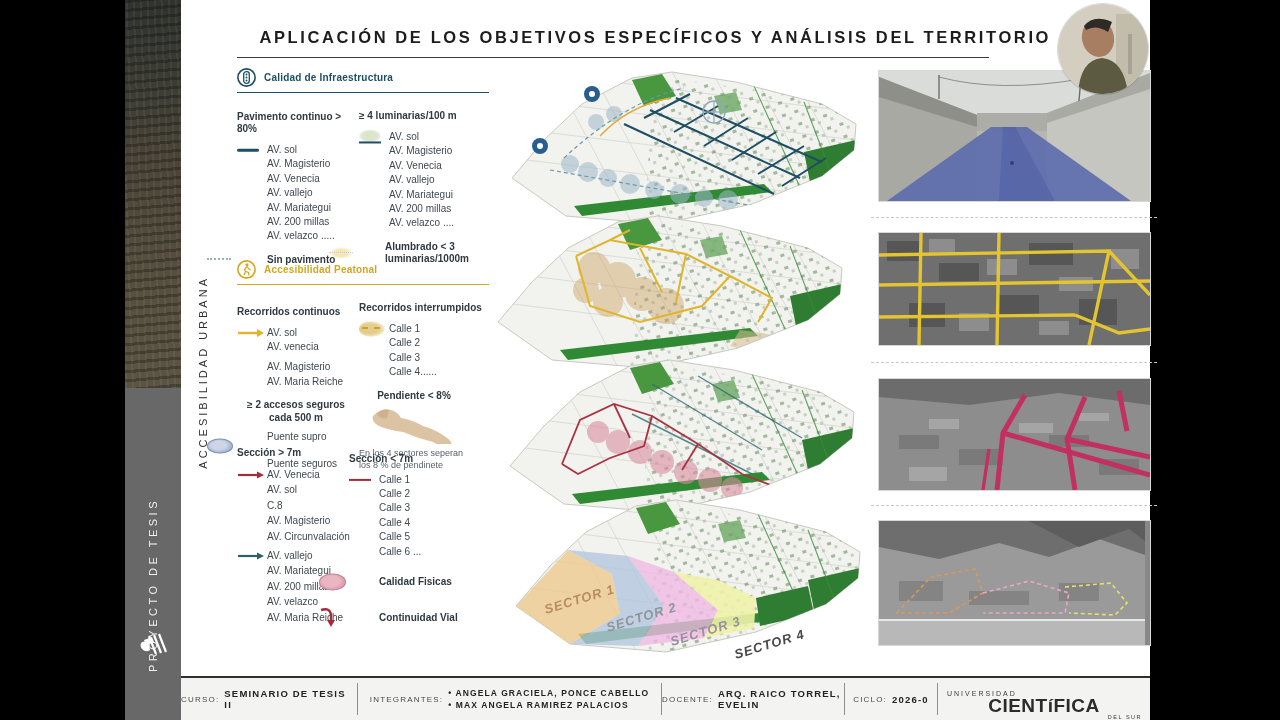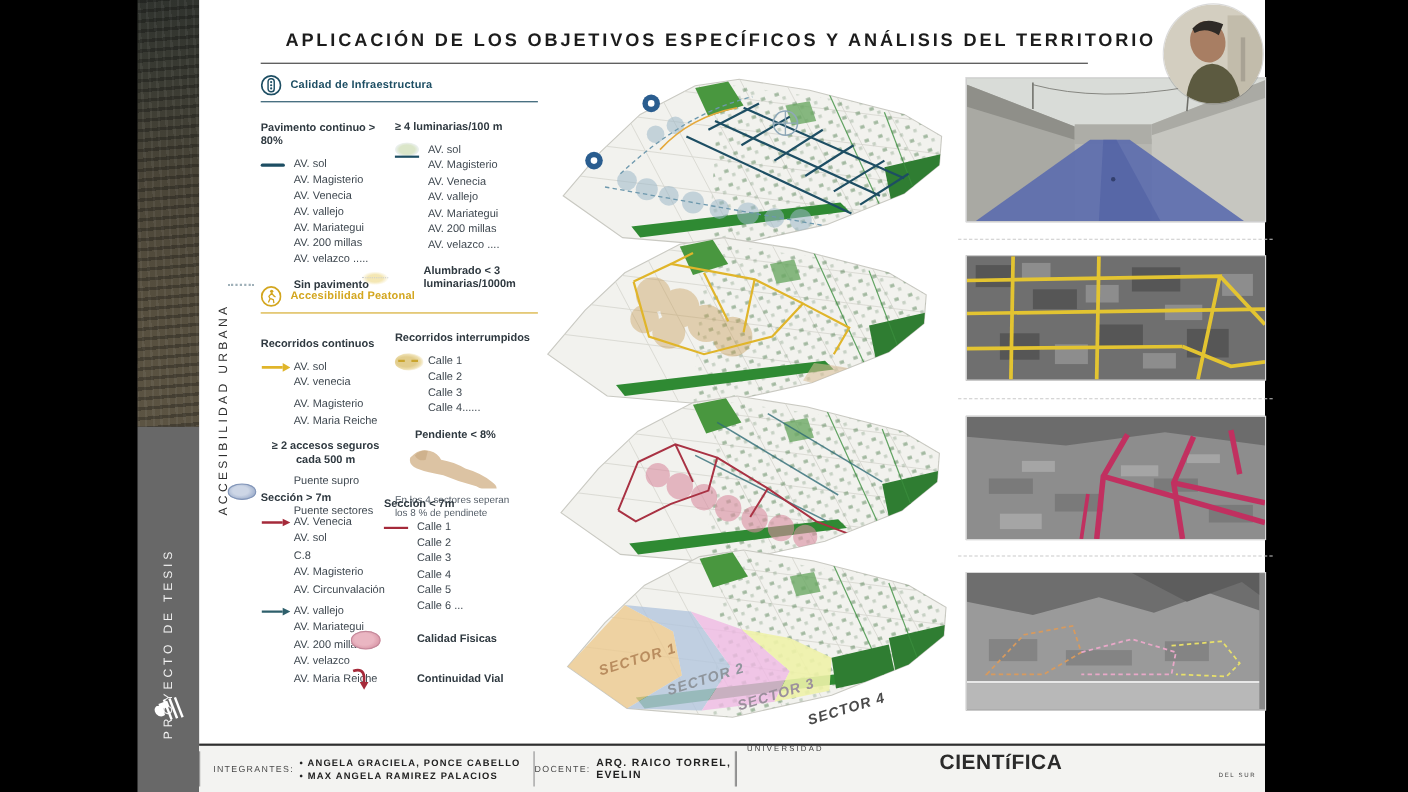--- a/index.html
+++ b/index.html
@@ -108,21 +108,21 @@
   .footer { position:absolute; left:0; bottom:0; width:969px; height:44px; background:#f3f3f1;
     border-top:2px solid #2f2f2f; display:flex; align-items:stretch; }
   .fcell { display:flex; align-items:center; justify-content:center; gap:5px; }
   .fdiv { width:1px; background:#8f8f8f; margin:5px 0; }
   .flabel { font-size:8px; letter-spacing:1.2px; color:#4a4a4a; }
   .fvalue { font-size:9.5px; font-weight:bold; letter-spacing:1.2px; color:#222; }
   .f-curso { width:176px; }
   .f-integ { width:303px; }
   .f-doc { width:182px; }
   .f-ciclo { width:92px; }
-  .f-logo { flex:1; flex-direction:column; justify-content:flex-start; align-items:center; gap:0; }
+  .f-logo { flex:1; flex-direction:column; justify-content:flex-end; align-items:center; gap:0; }
   .bullets { display:flex; flex-direction:column; gap:2px; }
   .bullets div { font-size:8.5px; font-weight:bold; letter-spacing:1.1px; color:#222; }
   .bullets div:before { content:"• "; }
   .logo-top { font-size:7px; letter-spacing:2px; color:#3a3a3a; align-self:flex-start; margin-left:9px; }
   .logo-main { font-size:19px; font-weight:800; letter-spacing:.5px; color:#2b2b2b; line-height:17px; }
   .logo-sub { font-size:5.5px; letter-spacing:1.5px; color:#3a3a3a; align-self:flex-end; margin-right:8px; }
 </style>
 </head>
 <body>
 
@@ -210,21 +210,21 @@
                     <line x1="1" y1="5" x2="20" y2="5" stroke="#e0b52a" stroke-width="2.4"></line>
                     <polygon points="20,1 27,5 20,9" fill="#e0b52a"></polygon>
                   </svg>
                 </span><span>AV. sol</span></li>
             <li>AV. venecia</li>
             <li style="margin-top:6px">AV. Magisterio</li>
             <li>AV. Maria Reiche</li>
           </ul>
           <div class="accesos-h">≥ 2 accesos seguros cada 500 m</div>
           <div class="mini-row"><span class="mk mk-disk-blue" style="top:16px"></span><span>Puente supro</span></div>
-          <div class="mini-row" style="margin-top:13px"><span>Puente sectores</span></div>
+          <div class="mini-row" style="margin-top:13px"><span>Puente seguros</span></div>
         </div>
         <div class="leg-col cb">
           <div class="col-h">Recorridos interrumpidos</div>
           <ul class="leg-list">
             <li><span class="mk mk-blob-yellow"></span><span>Calle 1</span></li>
             <li>Calle 2</li>
             <li>Calle 3</li>
             <li>Calle 4......</li>
           </ul>
           <div class="pend-h">Pendiente &lt; 8%</div>
@@ -539,34 +539,42 @@
         <rect width="90" height="90" fill="#d3cec0"></rect>
         <rect x="58" y="10" width="32" height="80" fill="#c2bcab"></rect>
         <rect x="70" y="30" width="4" height="40" fill="#a8a294"></rect>
         <path d="M20,90 q2,-34 24,-36 q22,2 26,36 z" fill="#5c5a40"></path>
         <ellipse cx="40" cy="34" rx="16" ry="19" fill="#a87e63" transform="rotate(-12 40 34)"></ellipse>
         <path d="M26,22 q10,-12 28,-4 l-4,10 q-12,-8 -22,-2 z" fill="#2e2a26"></path>
       </svg>
     </div>
 
     <div class="footer">
+      <div class="fcell f-curso">
+        <span class="flabel">CURSO:</span>
+        <span class="fvalue">SEMINARIO DE TESIS II</span>
+      </div>
       <div class="fdiv"></div>
       <div class="fcell f-integ">
         <span class="flabel">INTEGRANTES:</span>
         <div class="bullets">
           <div>ANGELA GRACIELA, PONCE CABELLO</div>
           <div>MAX ANGELA RAMIREZ PALACIOS</div>
         </div>
       </div>
       <div class="fdiv"></div>
       <div class="fcell f-doc">
         <span class="flabel">DOCENTE:</span>
         <span class="fvalue">ARQ. RAICO TORREL, EVELIN</span>
       </div>
       <div class="fdiv"></div>
+      <div class="fcell f-ciclo">
+        <span class="flabel">CICLO:</span>
+        <span class="fvalue">2026-0</span>
+      </div>
       <div class="fdiv"></div>
       <div class="fcell f-logo">
         <span class="logo-top">UNIVERSIDAD</span>
         <span class="logo-main">CIENTíFICA</span>
         <span class="logo-sub">DEL SUR</span>
       </div>
     </div>
 
   </div>
 </div>

